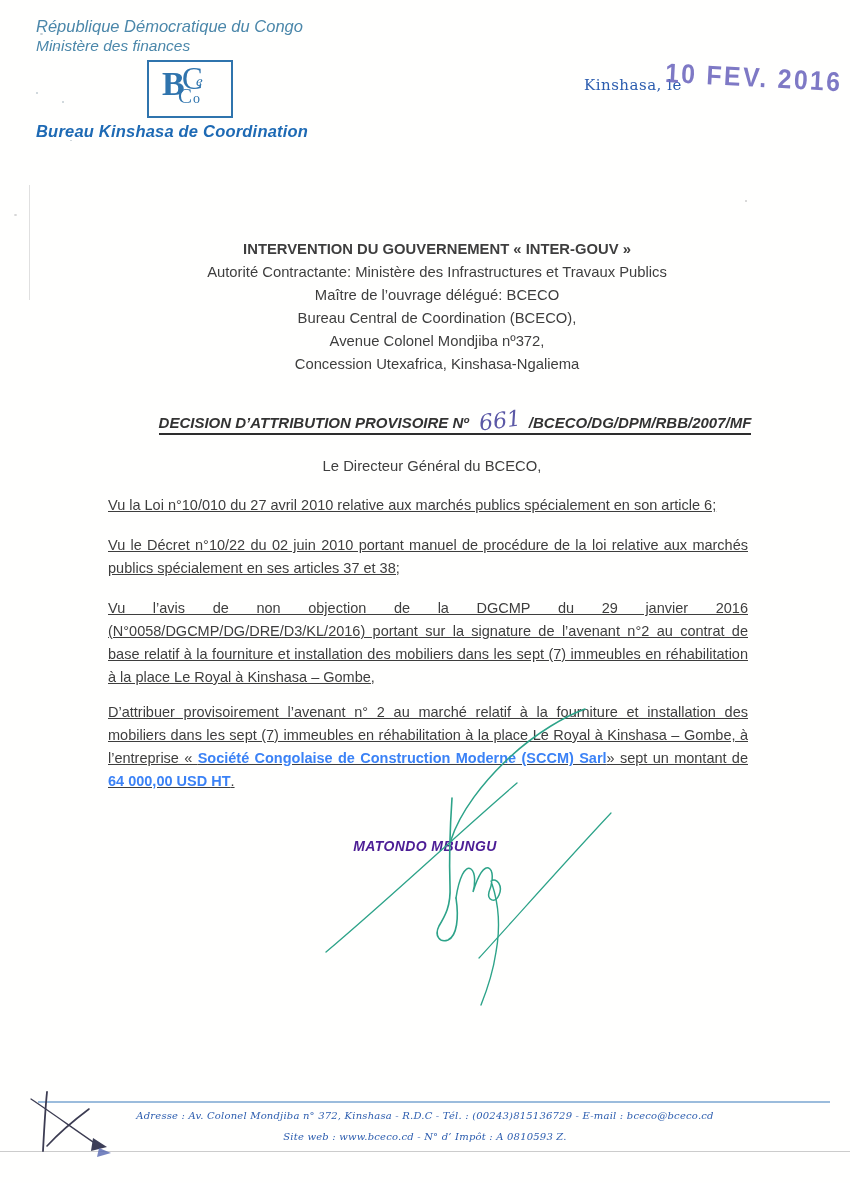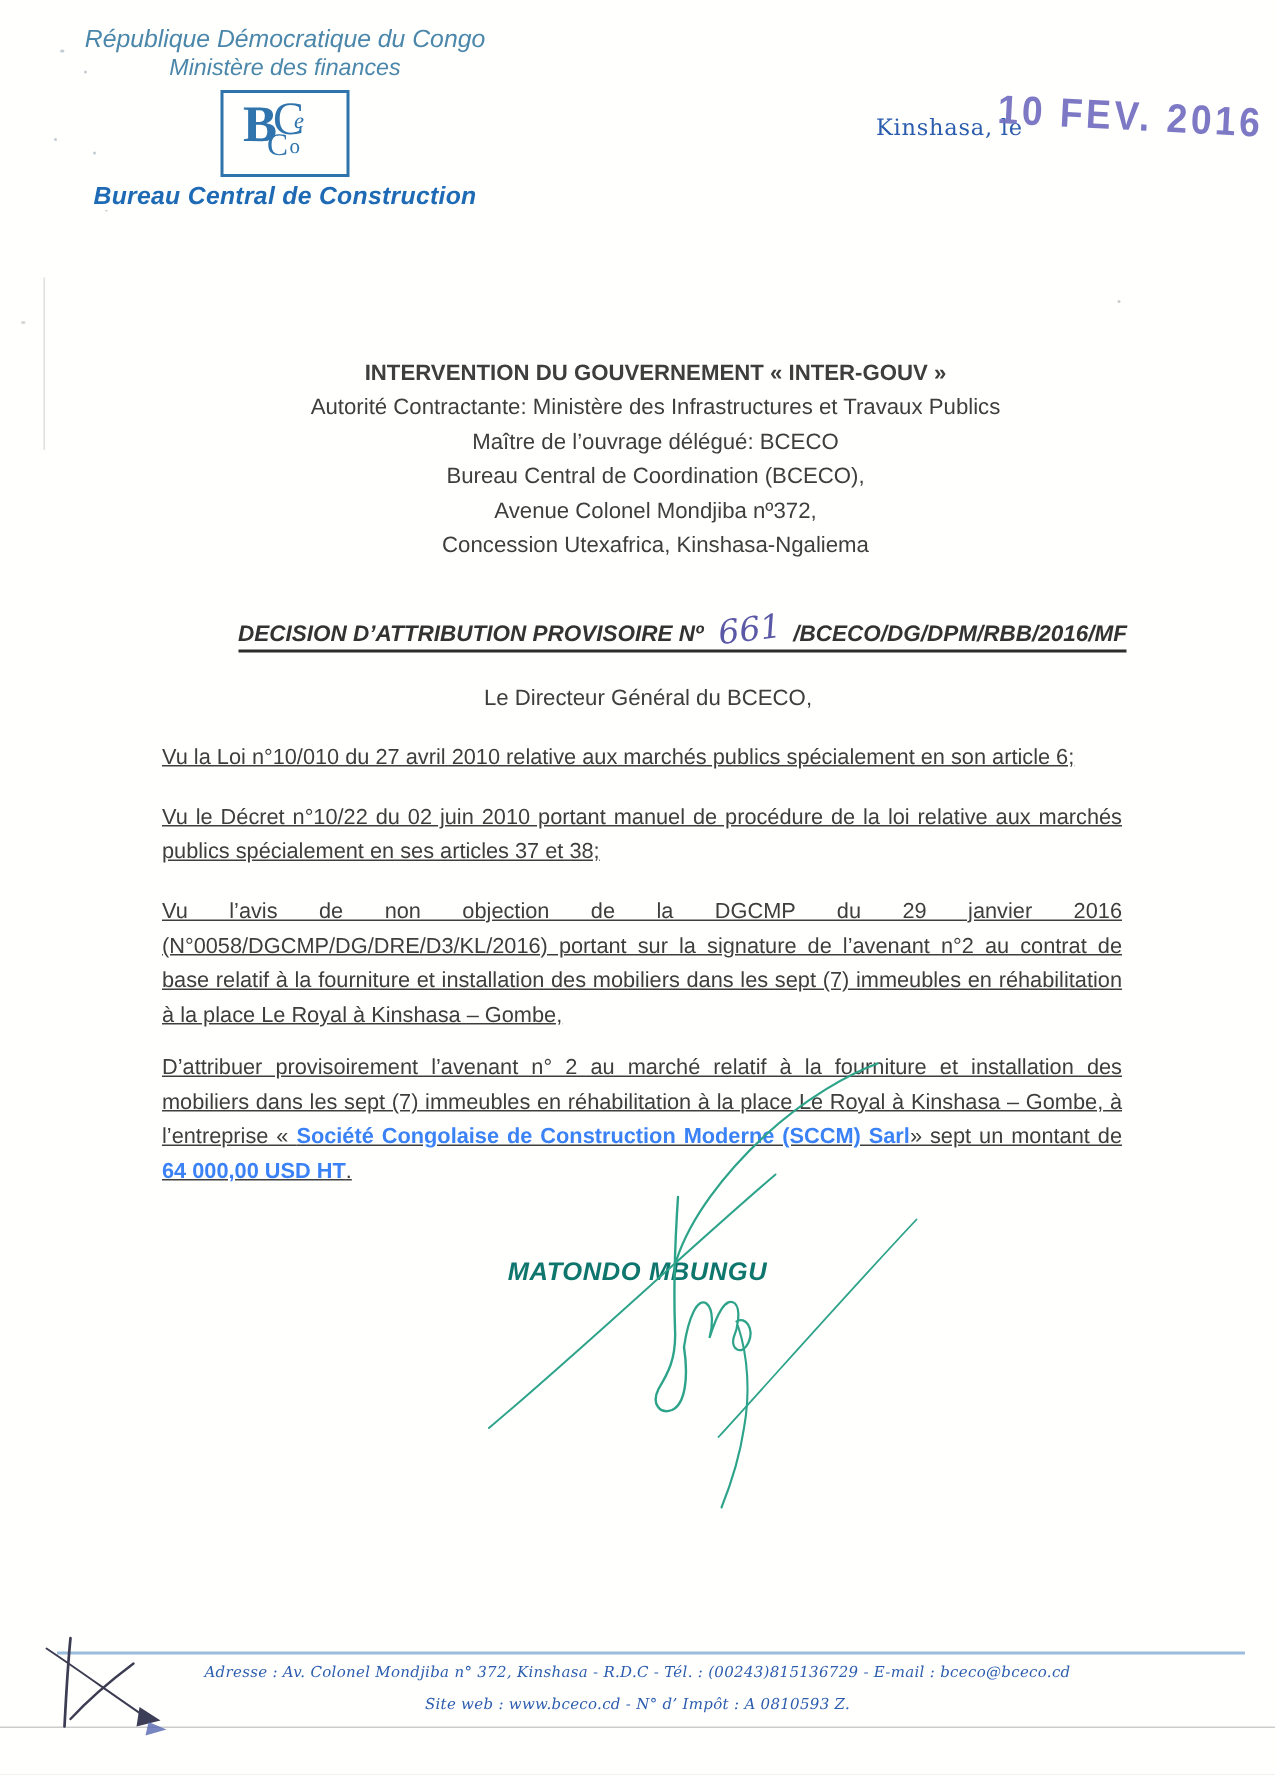--- a/index.html
+++ b/index.html
@@ -2,21 +2,21 @@
 <html style="--header-blue: #4b87aa; --logo-blue: #2f74ad; --bureau-blue: #1e6ab4; --script-blue: #1d4e86; --footer-blue: #2b5cae; --stamp-purple: #746ec1; --ink-violet: #5b58a6; --signature-green: #2da389; --body-text: #3e3e3e; --rule-blue: #8ab0d6;"><head>
 <meta charset="utf-8">
 <style>
   html,body{margin:0;padding:0;background:#e8e8e8;}
   .page{
     position:relative;width:850px;height:1183px;margin:0 auto;
     background:#fffffe;overflow:hidden;
     font-family:"Liberation Sans",sans-serif;color:var(--body-text,#3e3e3e);
   }
   
-  .letterhead{position:absolute;left:36px;top:16px;width:308px;text-align:center;
+  .letterhead{position:absolute;left:36px;top:16px;width:308px;
     color:var(--header-blue,#4b87aa);font-style:italic;}
   .lh-country{font-size:16.5px;line-height:20px;}
   .lh-ministry{font-size:15.5px;line-height:19px;}
   .logo-box{width:82px;height:54px;border:2px solid var(--logo-blue,#2f74ad);
     margin:5px auto 4px;position:relative;font-family:"Liberation Serif",serif;
     font-style:normal;color:var(--logo-blue,#2f74ad);}
   .logo-box span{position:absolute;line-height:1;}
   .logo-b{left:13px;top:5px;font-size:34px;font-weight:bold;}
   .logo-c1{left:33px;top:1px;font-size:31px;}
   .logo-e{left:47px;top:12px;font-size:15px;font-style:italic;}
@@ -49,21 +49,21 @@
   
   .body-text{position:absolute;left:108px;top:494px;width:640px;font-size:14.5px;text-decoration:underline;}
   .body-text p{margin:0 0 17px;line-height:23px;text-align:justify;}
   .body-text p.no-just{text-align:left;}
   .body-text p.mb-sm{margin-bottom:12px;}
   .body-text p.mb-xs{margin-bottom:11px;}
   .decide-label{text-decoration:underline;text-underline-offset:3px;}
   .body-text b{color:#3b82f6;}
   
   .signatory-name{position:absolute;left:0;top:838px;width:850px;text-align:center;
-    font-size:17px;font-weight:bold;font-style:italic;letter-spacing:.4px;color:#0f766e;}
+    font-size:14px;font-weight:bold;font-style:italic;letter-spacing:.4px;color:#4c1d95;}
   .overlay-svg{position:absolute;left:0;top:0;width:850px;height:1183px;pointer-events:none;}
   
   .footer-rule-blue{position:absolute;left:38px;top:1101px;width:792px;height:2px;
     background:var(--rule-blue,#8ab0d6);opacity:.85;}
   .footer-text{position:absolute;left:0;top:1105px;width:850px;text-align:center;
     font-family:"DejaVu Serif",serif;font-style:italic;font-size:10px;line-height:21px;
     color:var(--footer-blue,#2b5cae);letter-spacing:.2px;}
   .footer-rule-gray{position:absolute;left:0;top:1151px;width:850px;height:1px;
     background:#c6c6c6;opacity:.9;}
   
@@ -78,37 +78,37 @@
   <div class="letterhead">
     <div class="lh-country">République Démocratique du Congo</div>
     <div class="lh-ministry">Ministère des finances</div>
     <div class="logo-box">
       <span class="logo-b">B</span>
       <span class="logo-c1">C</span>
       <span class="logo-e">e</span>
       <span class="logo-c2">C</span>
       <span class="logo-o">o</span>
     </div>
-    <div class="lh-bureau">Bureau Central de Construction</div>
+    <div class="lh-bureau">Bureau Kinshasa de Coordination</div>
   </div>
 
   <div class="place-label">Kinshasa, le</div>
   <div class="date-stamp">10 FEV. 2016</div>
 
   <div class="project">
     <div class="pj-title">INTERVENTION DU GOUVERNEMENT « INTER-GOUV »</div>
     <div>Autorité Contractante: Ministère des Infrastructures et Travaux Publics</div>
     <div>Maître de l’ouvrage délégué: BCECO</div>
     <div>Bureau Central de Coordination (BCECO),</div>
     <div>Avenue Colonel Mondjiba nº372,</div>
     <div>Concession Utexafrica, Kinshasa-Ngaliema</div>
   </div>
 
   <div class="decision-title">
-    <span class="underlined"><span>DECISION D’ATTRIBUTION PROVISOIRE  Nº</span><span class="hand-number">661</span><span>/BCECO/DG/DPM/RBB/2016/MF</span></span>
+    <span class="underlined"><span>DECISION D’ATTRIBUTION PROVISOIRE  Nº</span><span class="hand-number">661</span><span>/BCECO/DG/DPM/RBB/2007/MF</span></span>
   </div>
 
   <div class="salutation">Le Directeur Général du BCECO,</div>
 
   <div class="body-text">
     <p class="no-just">Vu la Loi n°10/010 du 27 avril 2010 relative aux marchés publics spécialement en son article 6;</p>
     <p>Vu le Décret n°10/22 du 02 juin 2010 portant manuel de procédure de la loi relative aux marchés publics spécialement en ses articles 37 et 38;</p>
     <p class="mb-sm">Vu l’avis de non objection de la DGCMP du 29 janvier 2016 (N°0058/DGCMP/DG/DRE/D3/KL/2016) portant sur la signature de l’avenant n°2 au contrat de base relatif à la fourniture et installation des mobiliers dans les sept (7) immeubles en réhabilitation à la place Le Royal à Kinshasa – Gombe,</p>
     <p><span>D’attribuer provisoirement l’avenant n° 2 au marché relatif à la fourniture et installation des mobiliers dans les sept (7) immeubles en réhabilitation à la place Le Royal à Kinshasa – Gombe, à l’entreprise « </span><b>Société Congolaise de Construction Moderne (SCCM) Sarl</b><span>» sept un montant de </span><b>64 000,00 USD HT</b><span>.</span></p>
   </div>

